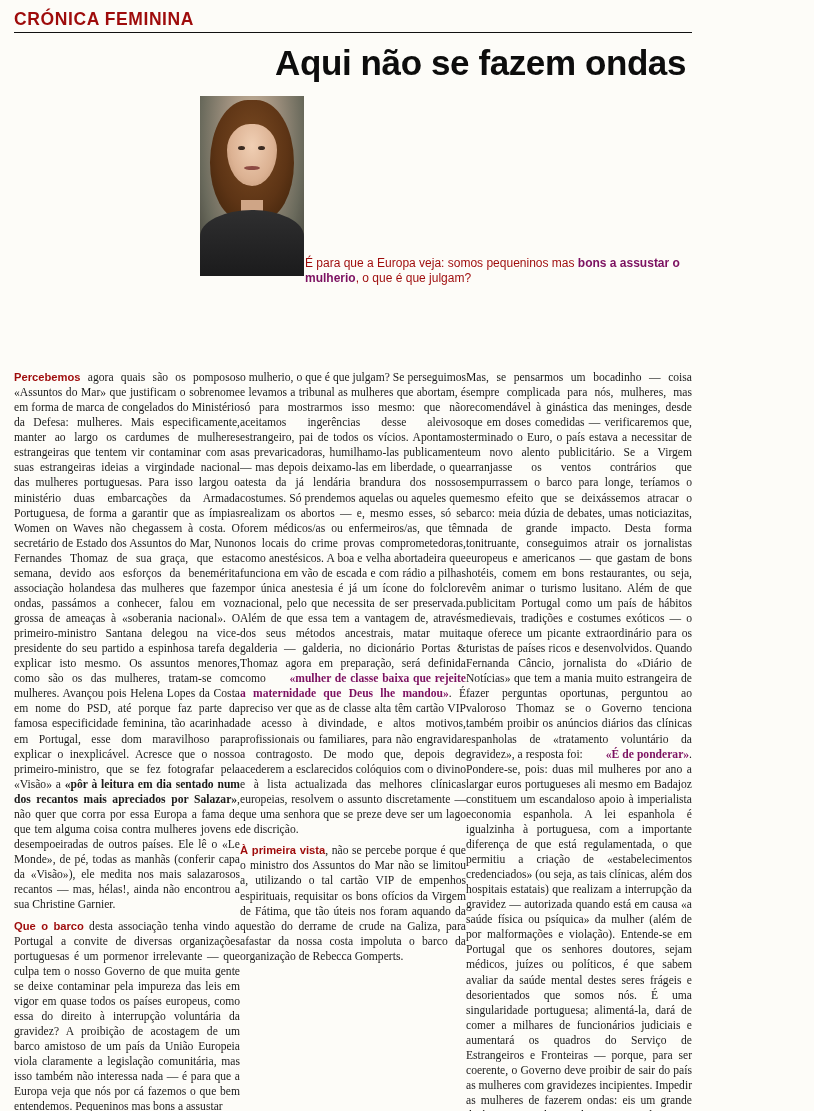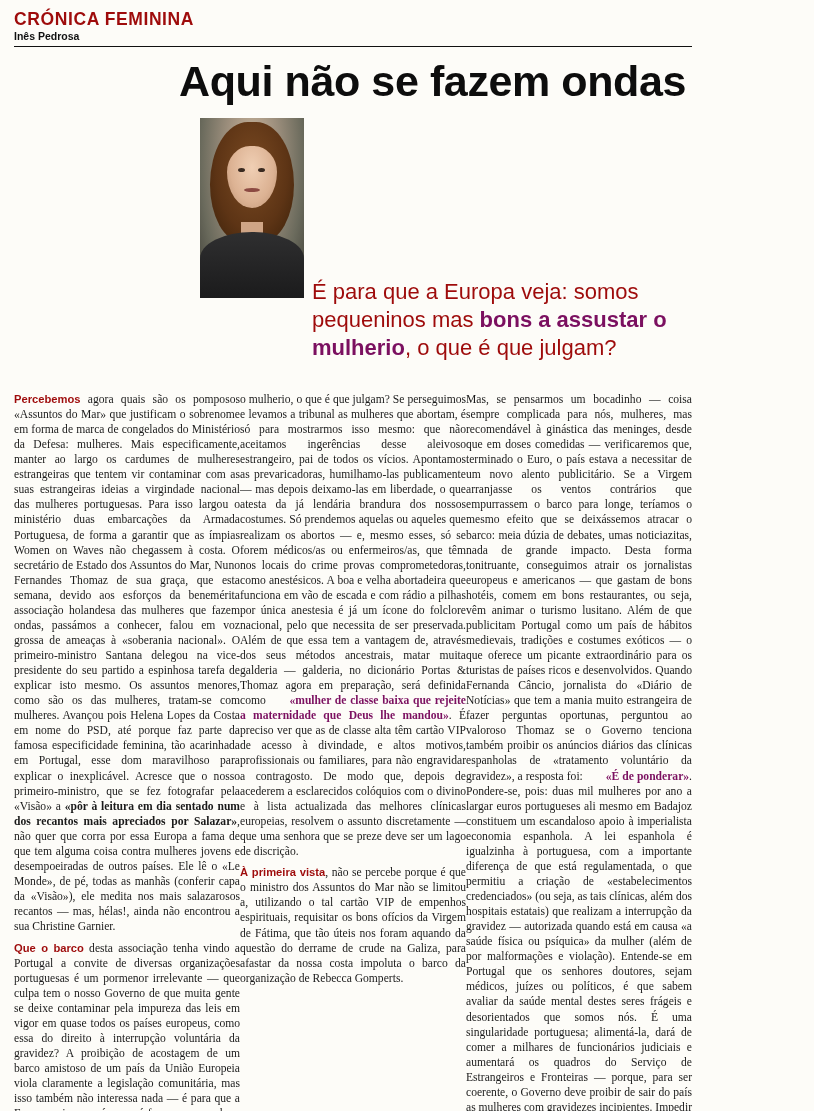--- a/index.html
+++ b/index.html
@@ -39,21 +39,21 @@
     font-size: 10.5px;
     color: #111;
     margin-top: 2px;
     line-height: 1.1;
   }
 
   
   .headline {
     font-family: "Liberation Sans", sans-serif;
     font-weight: bold;
-    font-size: 43px;
+    font-size: 35px;
     line-height: 1.05;
     text-align: right;
     color: #0d0d0d;
     margin: 12px 0 14px 0;
     padding-right: 6px;
     letter-spacing: -0.4px;
   }
 
   
   .topblock {
@@ -120,23 +120,23 @@
   .photo .neck {
     position: absolute;
     left: 50%; bottom: 58px;
     transform: translateX(-50%);
     width: 22px; height: 18px;
     background: #cfa586;
   }
 
   .pullquote {
     flex: 1 1 auto;
-    margin-left: 8px;
-    font-family: "Liberation Sans", sans-serif;
-    font-size: 22px;
+    margin-left: 1px;
+    font-family: "Liberation Sans", sans-serif;
+    font-size: 12px;
     line-height: 1.28;
     color: #9e0b0b;
     padding-top: 160px;
   }
   .pullquote .bold-purple { font-weight: bold; color: #7b1060; }
 
   
   .columns {
     display: flex;
     align-items: flex-start;
@@ -172,21 +172,20 @@
     vertical-align: -1px;
   }
 </style>
 </head>
 <body>
 
 <div class="page">
 
   <div class="masthead">
     <div class="kicker">CRÓNICA FEMININA</div>
-    <div class="byline">Inês Pedrosa</div>
   </div>
 
   <h1 class="headline">Aqui não se fazem ondas</h1>
 
   <div class="topblock">
     <div class="photo">
       <div class="bg"></div>
       <div class="hair"></div>
       <div class="face"></div>
       <div class="eye l"></div>

